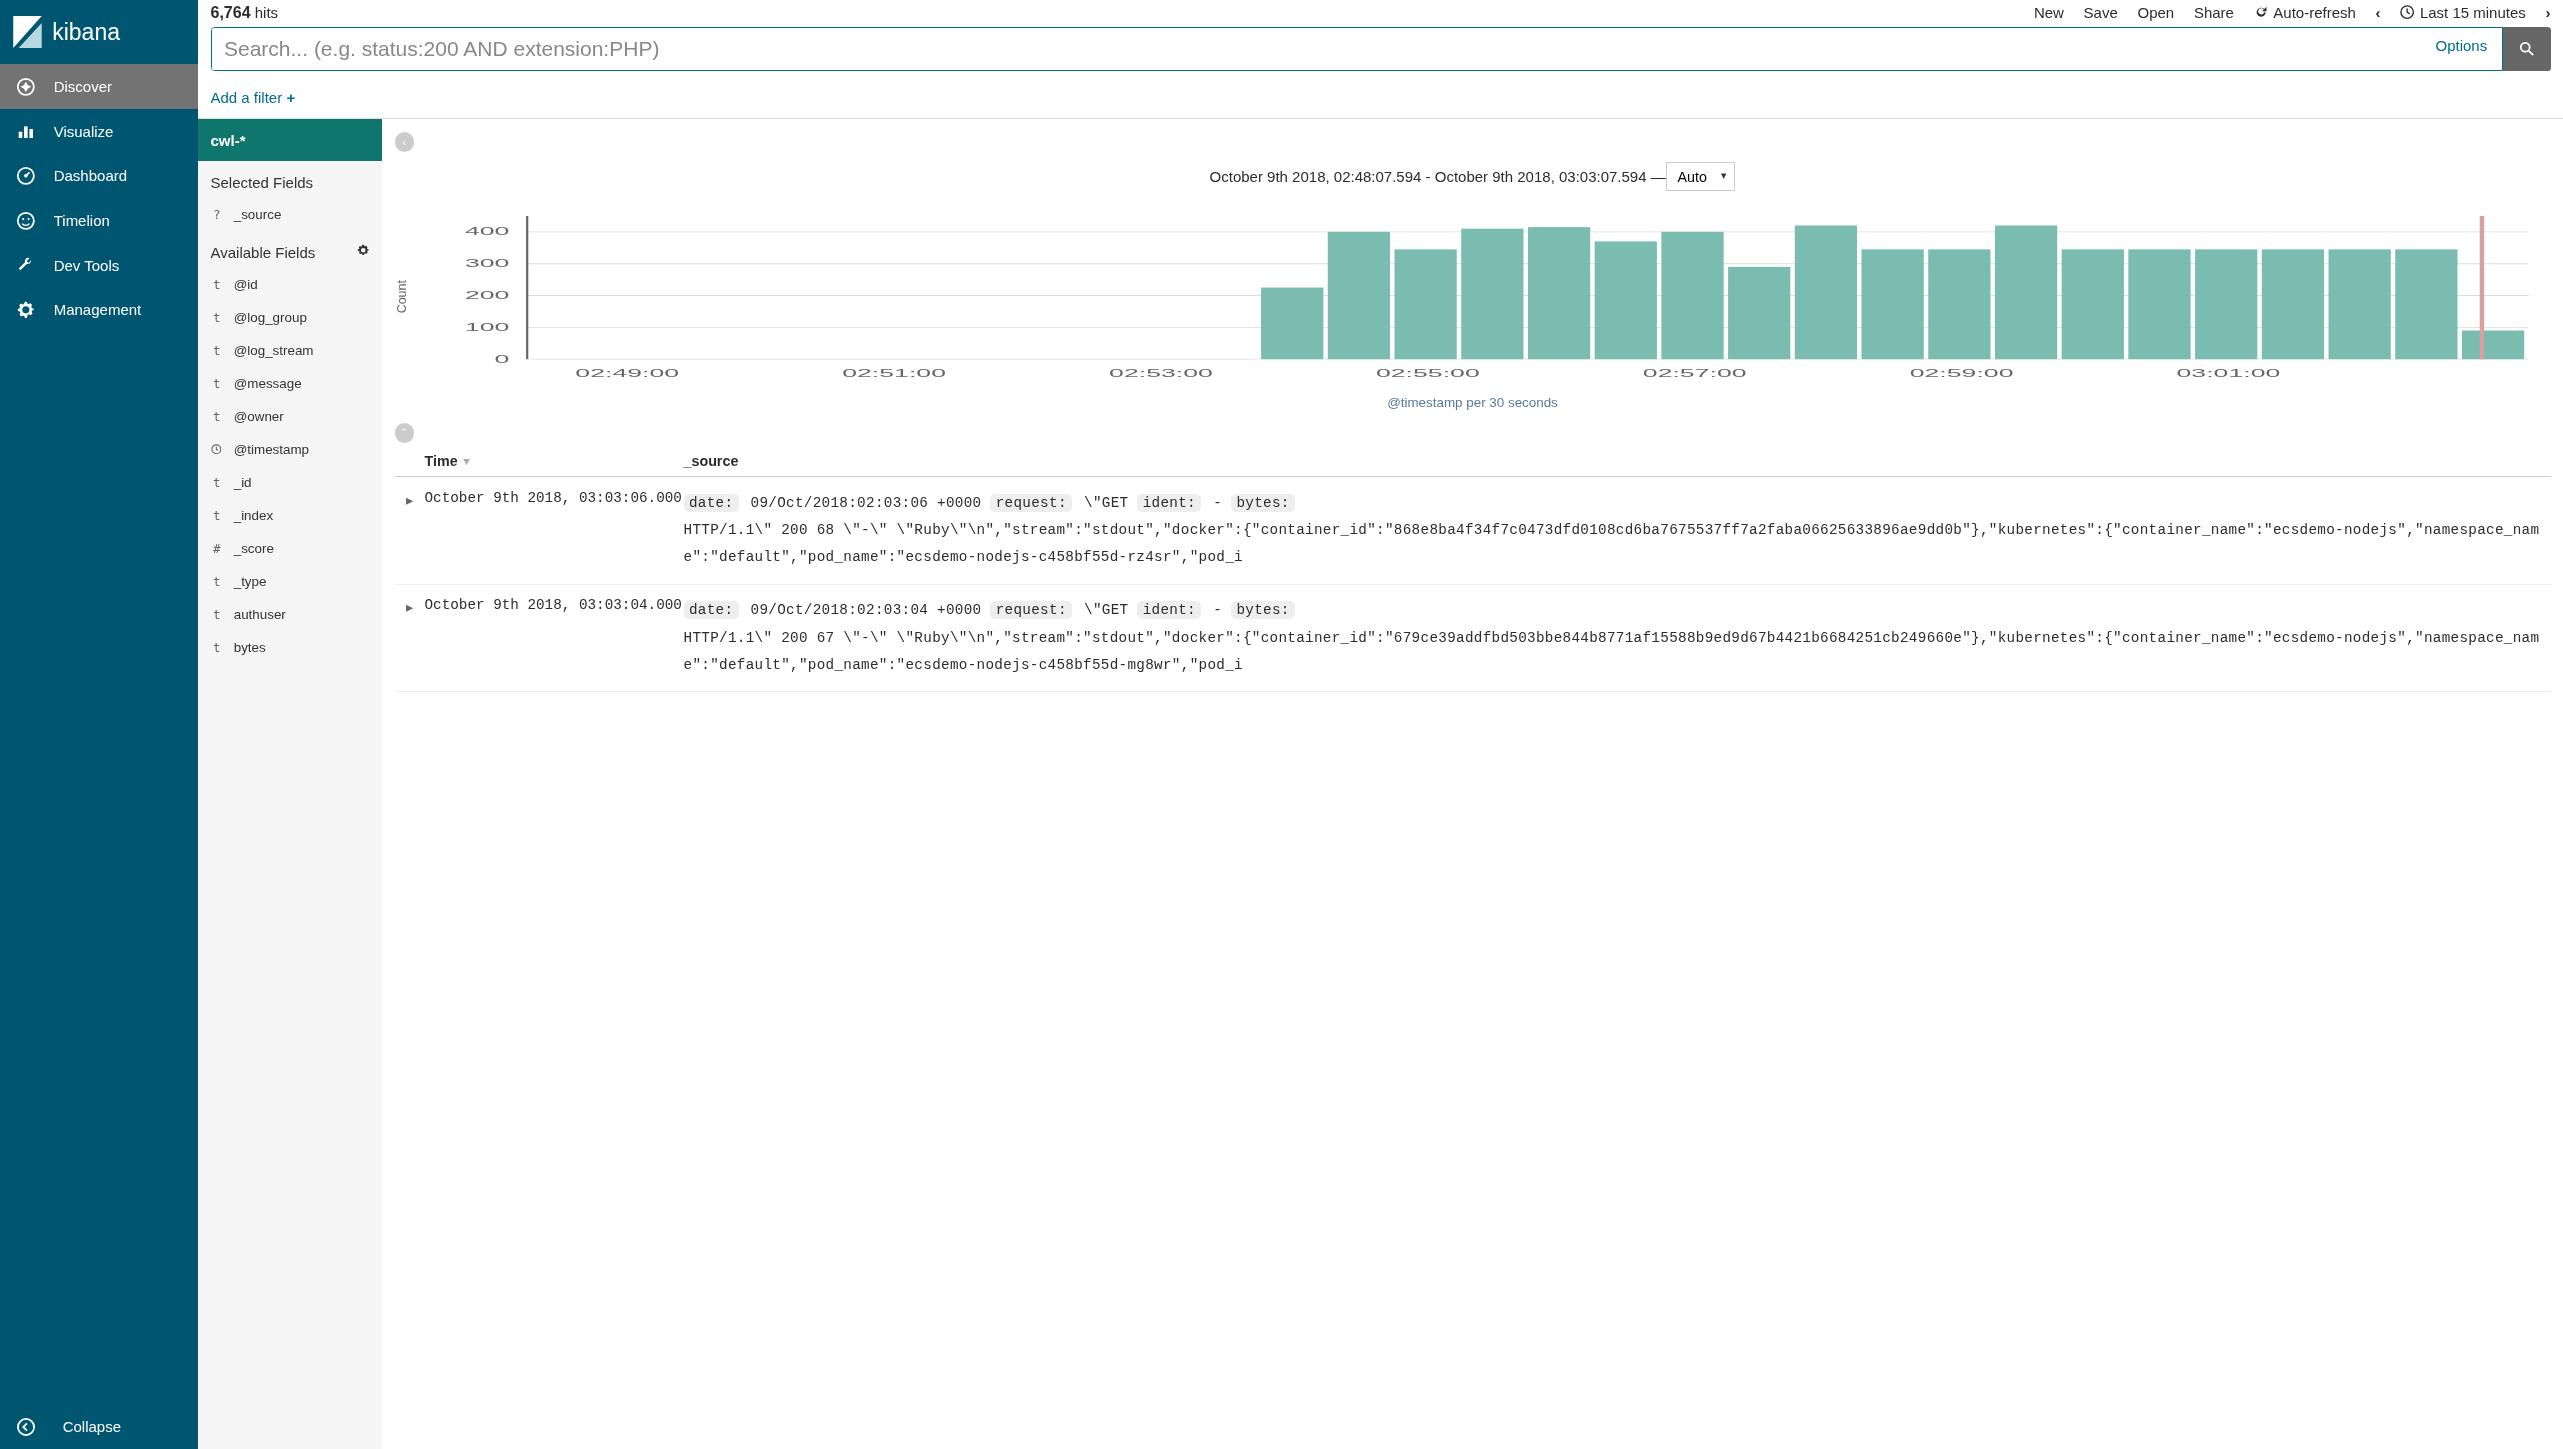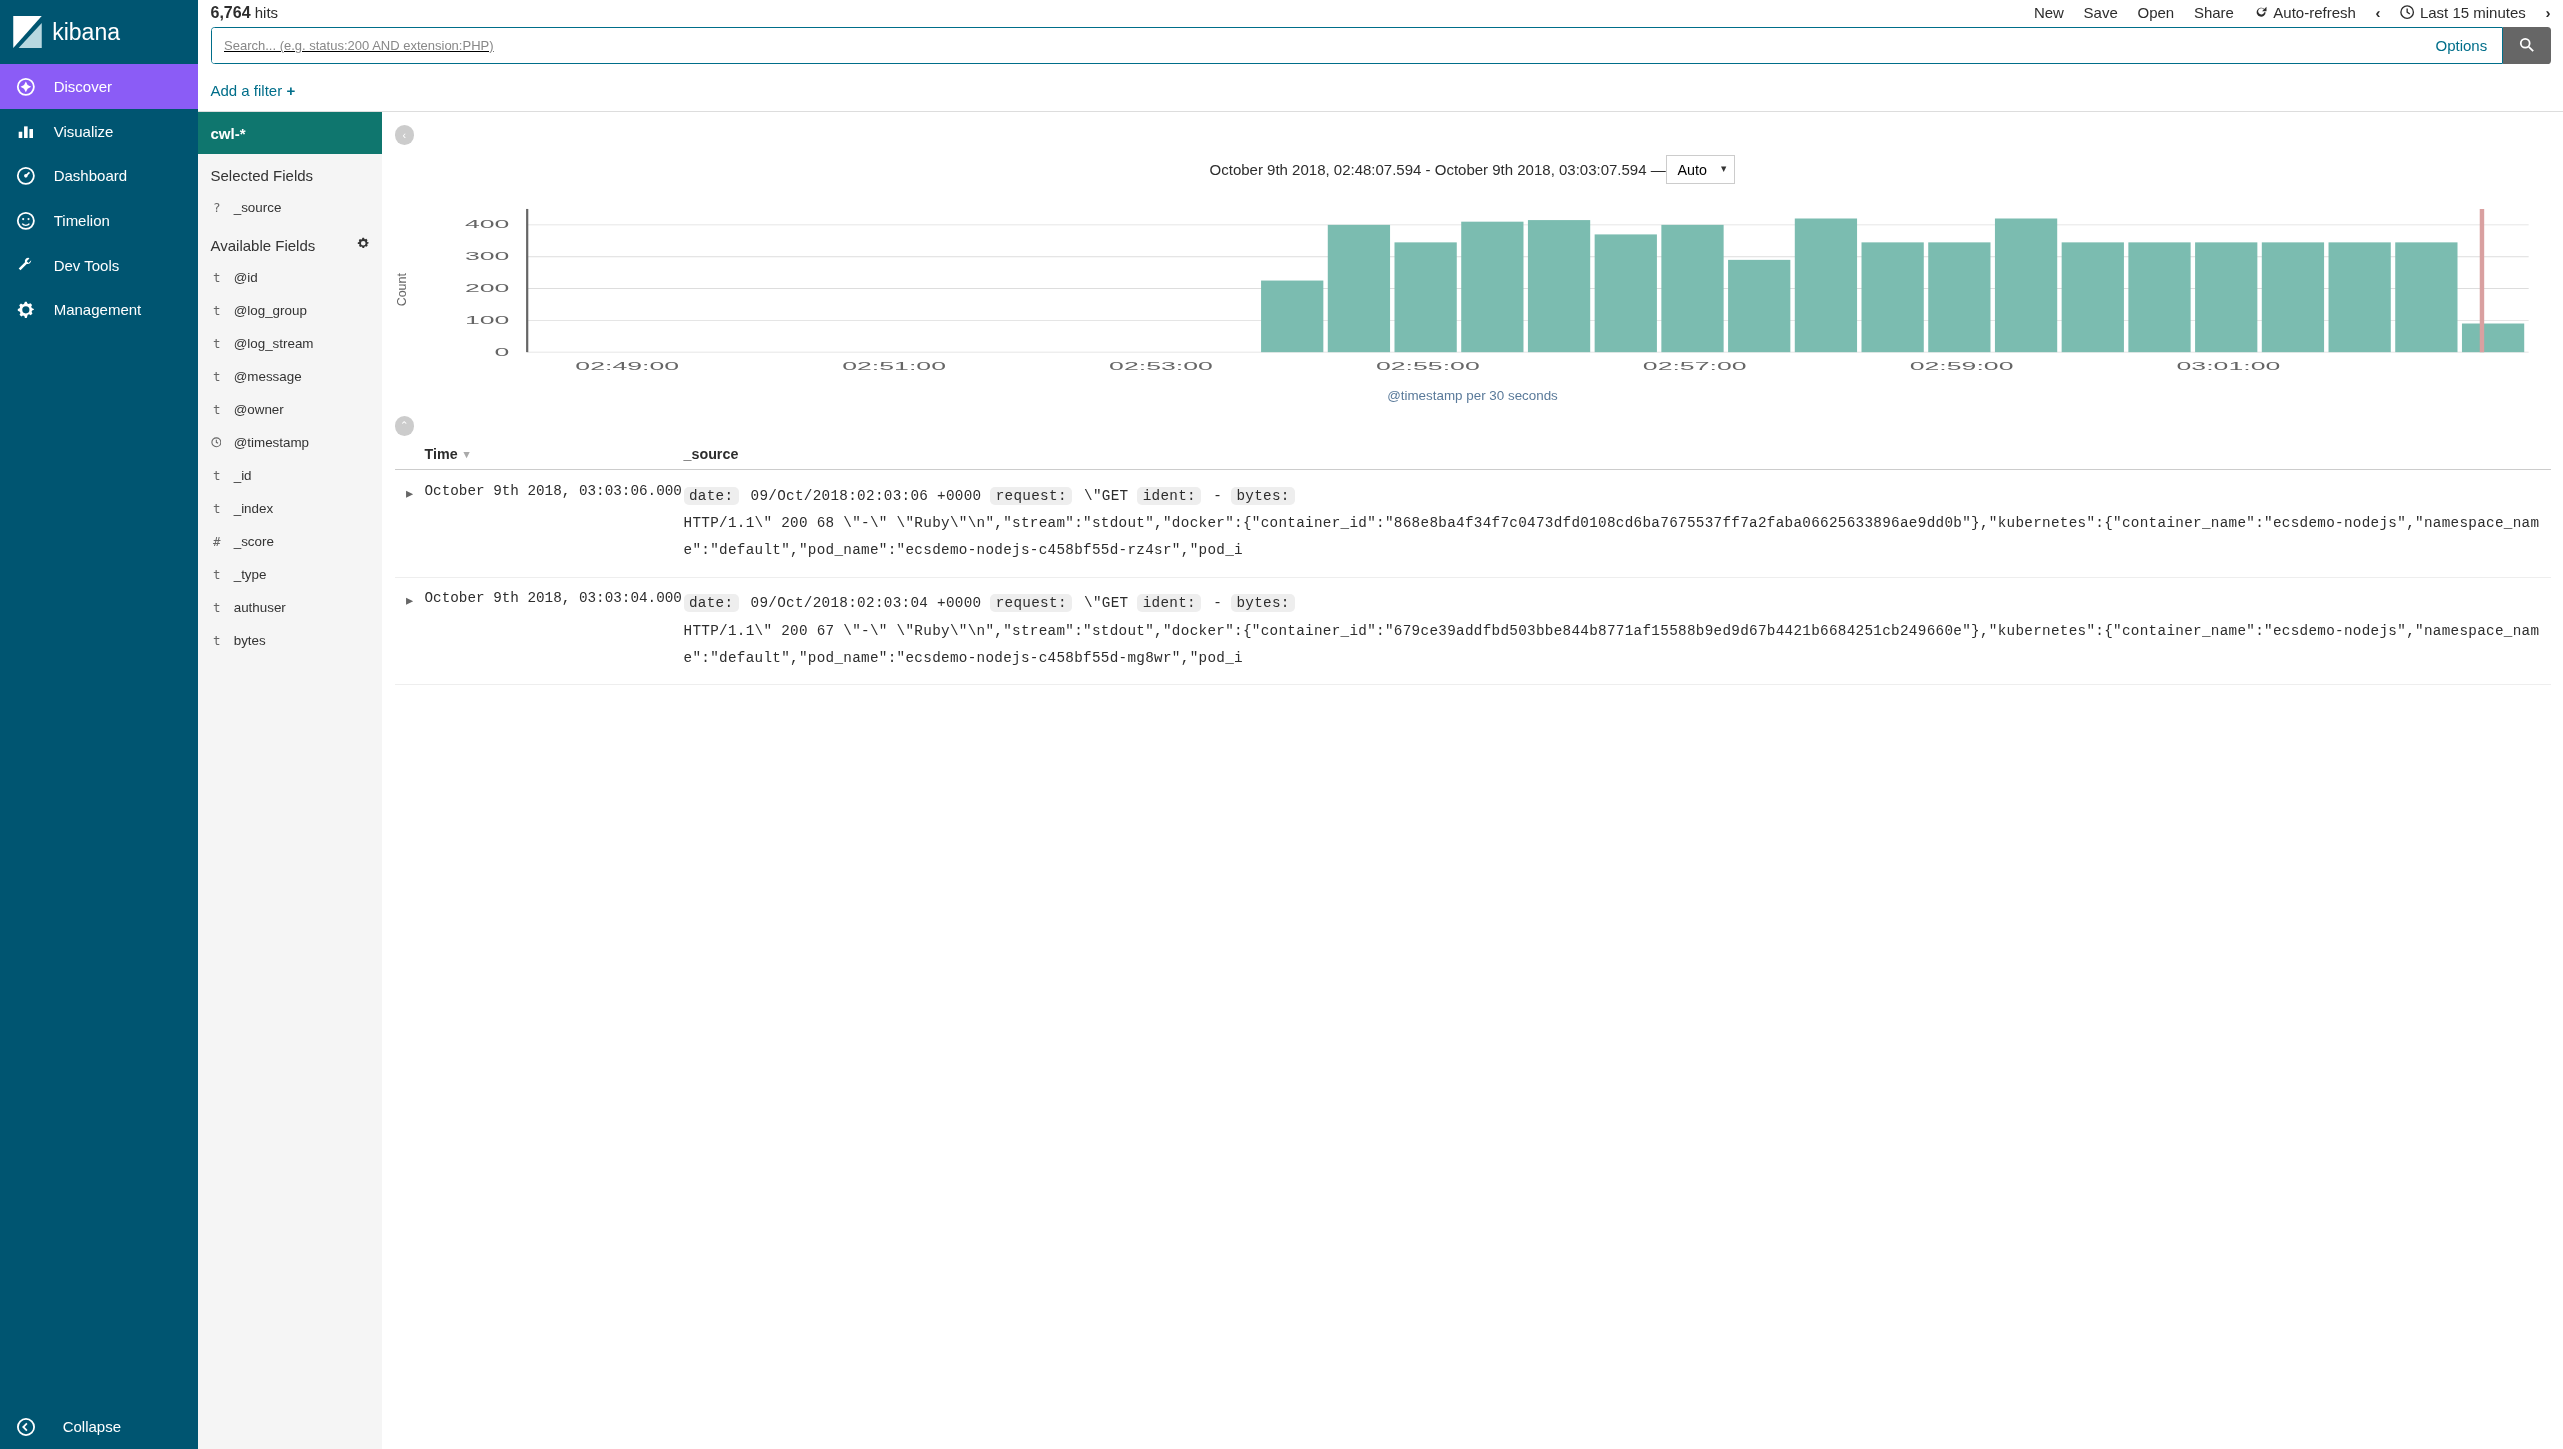--- a/index.html
+++ b/index.html
@@ -5,38 +5,38 @@
 * { box-sizing: border-box; margin: 0; padding: 0; }
 body { font-family: -apple-system, BlinkMacSystemFont, "Segoe UI", Helvetica, Arial, sans-serif; font-size: 12.5px; color: #2d2d2d; background: #fff; }
 .app { display: flex; height: 100vh; width: 100vw; }
 
 
 .sidebar { width: 198px; background: #005571; color: #fff; display: flex; flex-direction: column; flex-shrink: 0; }
 .logo-area { display: flex; align-items: center; padding: 16px 12.5px; gap: 10.7px; }
 .logo-icon { width: 29px; height: 32px; }
 .logo-text { font-size: 23px; font-weight: 400; }
 .nav-item { display: flex; align-items: center; padding: 12.5px 16px; gap: 18px; cursor: pointer; }
-.nav-item.active { background: #8b5cf6; }
+.nav-item.active { background: #737373; }
 .nav-icon { width: 19.7px; height: 19.7px; flex-shrink: 0; display: flex; align-items: center; justify-content: center; }
 .nav-label { font-size: 15px; }
 .sidebar-spacer { flex: 1; }
 .collapse-item { display: flex; align-items: center; padding: 12.5px 16px; gap: 27px; cursor: pointer; }
 
 
 .main { flex: 1; display: flex; flex-direction: column; overflow: hidden; }
 .topbar { display: flex; align-items: center; padding: 3.6px 12.5px 0 12.5px; gap: 19.7px; font-size: 15px; }
 .hits { font-size: 15px; }
 .hits b { font-size: 16px; }
 .topbar-spacer { flex: 1; }
 .topbar-link { color: #2d2d2d; cursor: pointer; }
 .topbar-icon { display: inline-flex; align-items: center; gap: 5.4px; }
 
 .searchbar { display: flex; padding: 5.4px 12.5px 9px 12.5px; gap: 0; }
 .search-input-wrap { flex: 1; display: flex; border: 1.8px solid #006e8a; border-radius: 3.6px 0 0 3.6px; overflow: hidden; }
-.search-input { flex: 1; border: none; padding: 9px 12.5px; font-size: 13px; outline: none; text-decoration: underline; }
+.search-input { flex: 1; border: none; padding: 9px 12.5px; font-size: 21px; outline: none; }
 .search-input::placeholder { color: #888; }
 .options-link { padding: 9px 14.3px; color: #006e8a; font-size: 15px; cursor: pointer; }
 .search-btn { width: 48px; background: #666; border: none; border-radius: 0 3.6px 3.6px 0; color: #fff; cursor: pointer; display: flex; align-items: center; justify-content: center; }
 
 .filterbar { padding: 9px 12.5px 12.5px 12.5px; border-bottom: 0.9px solid #ddd; }
 .add-filter { color: #006e8a; font-size: 15px; cursor: pointer; }
 
 .content-row { flex: 1; display: flex; overflow: hidden; }
 
 

